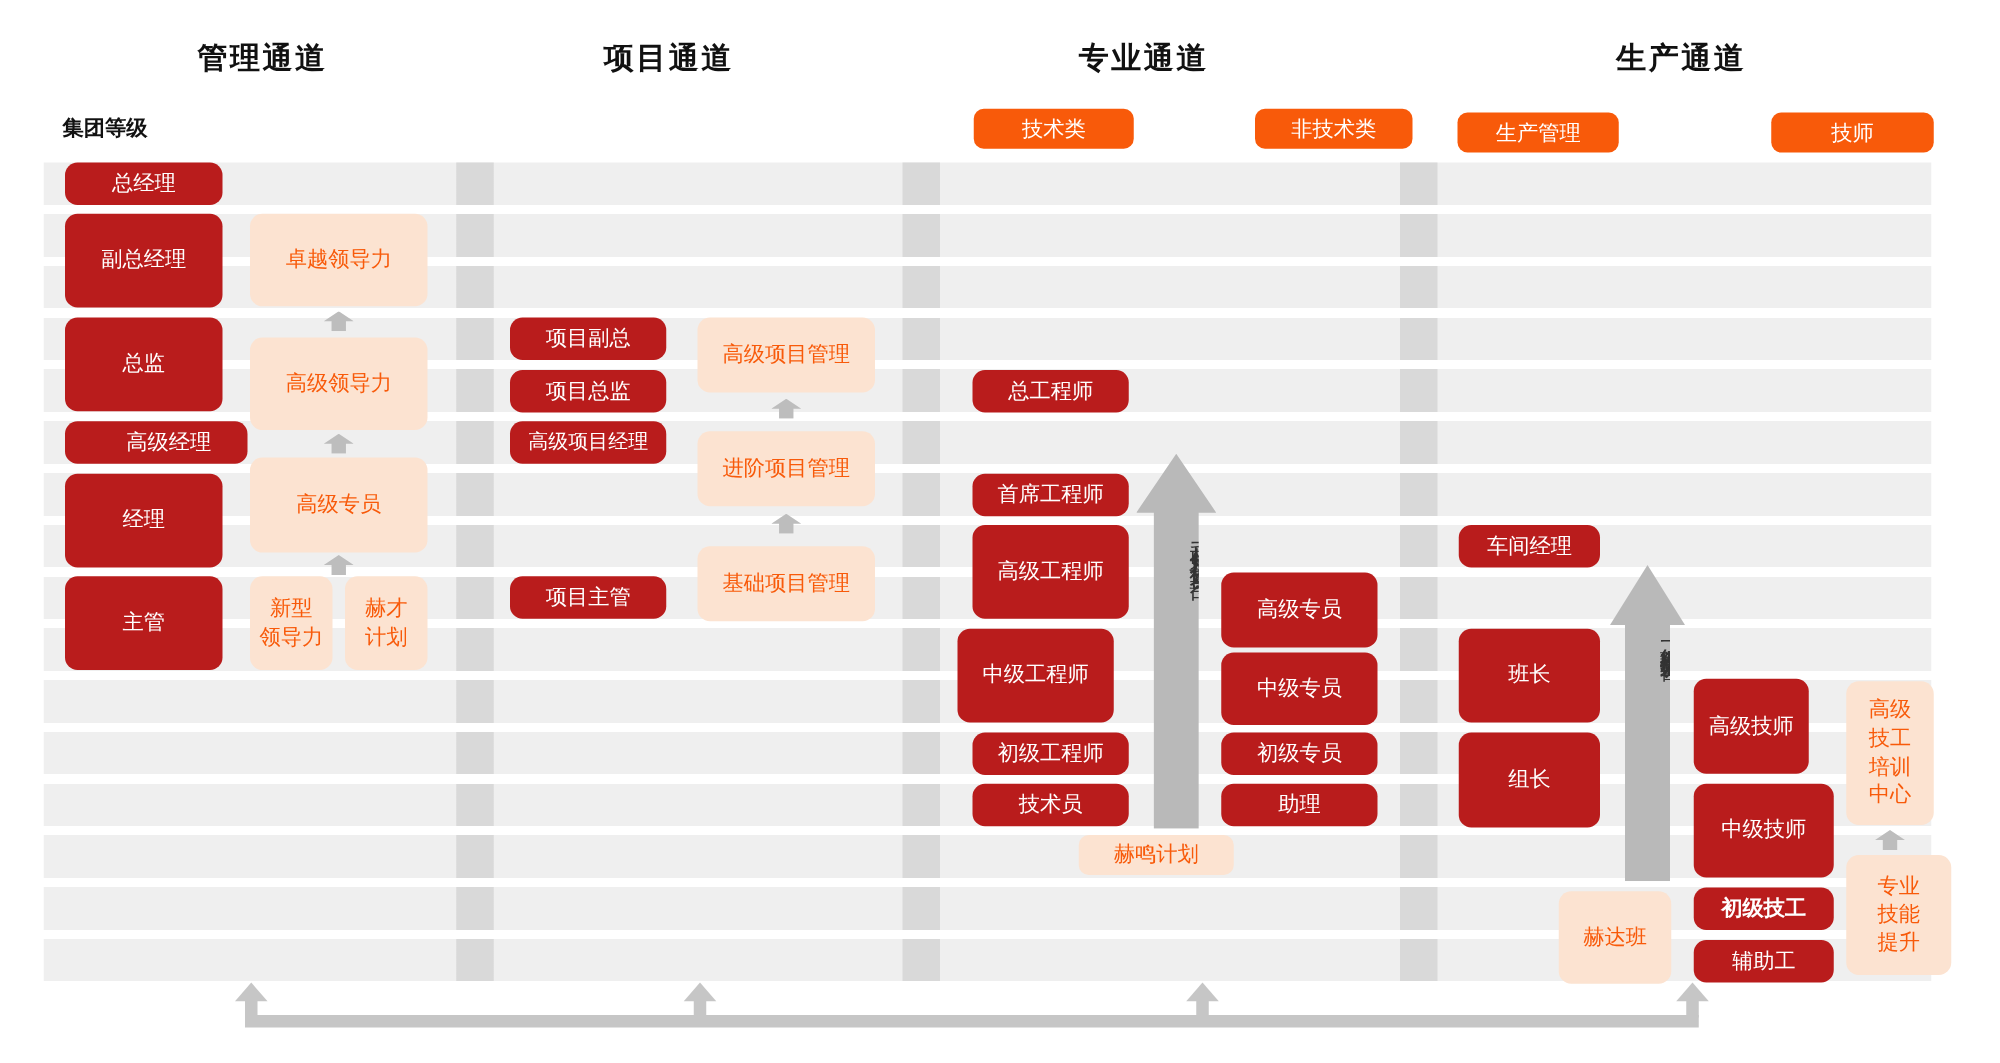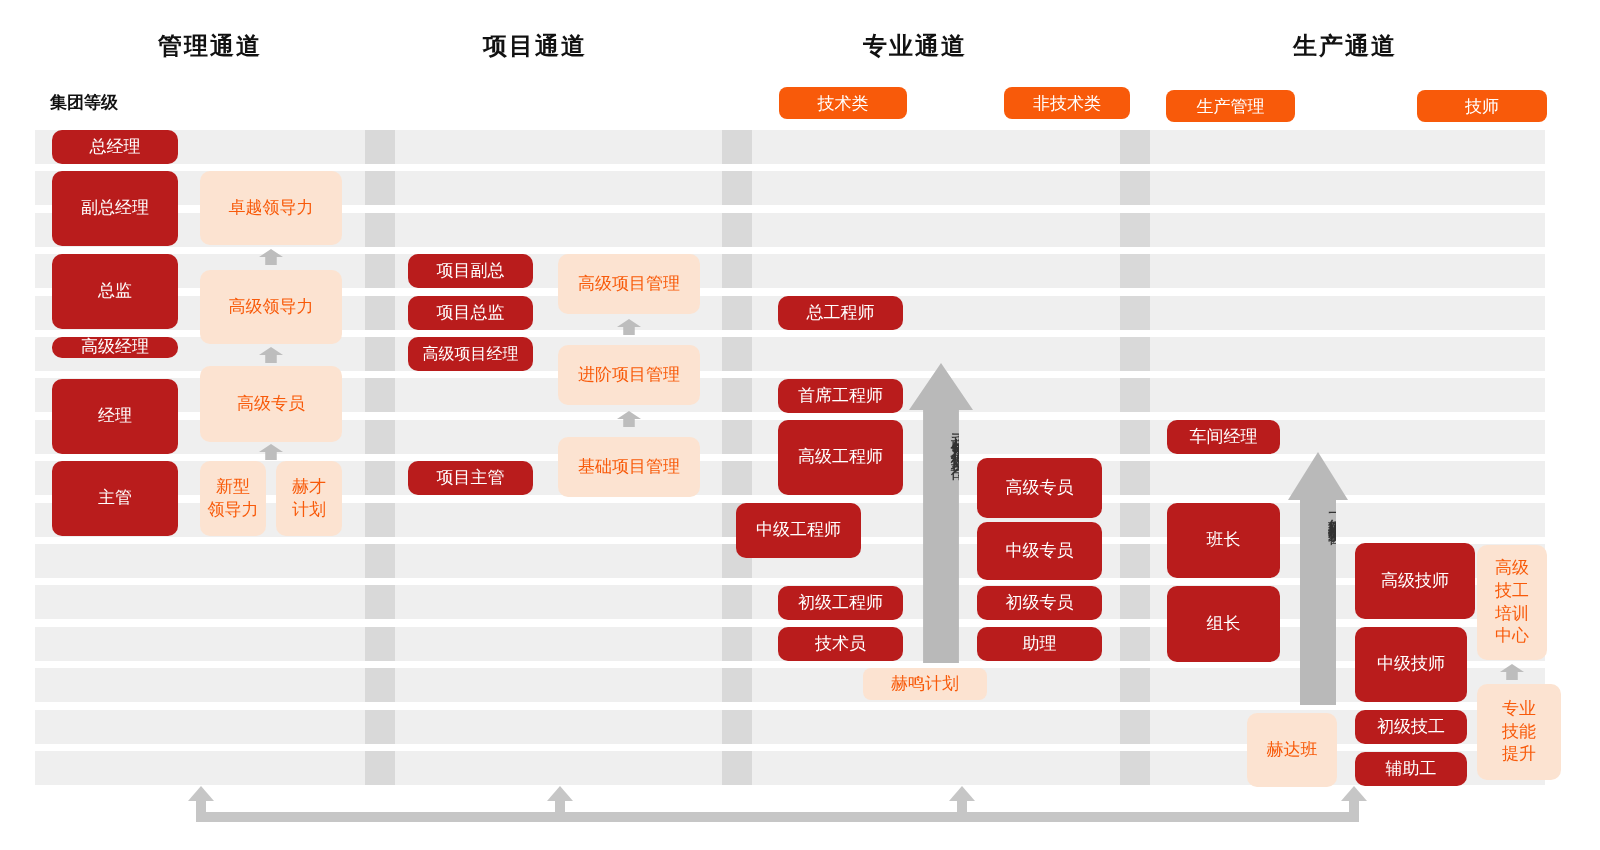--- a/index.html
+++ b/index.html
@@ -71,21 +71,21 @@
   <div class="sep" style="left:1120px;"></div>
 
   <div class="pill" style="left:779px;top:87px;width:128px;height:32px;">技术类</div>
   <div class="pill" style="left:977px;top:87px;width:126px;height:32px;margin-left:27px;">非技术类</div>
   <div class="pill" style="left:1166px;top:90px;width:129px;height:32px;">生产管理</div>
   <div class="pill" style="left:1417px;top:90px;width:130px;height:32px;">技师</div>
 
   <div class="box" style="left:52px;top:130px;width:126px;height:34px;">总经理</div>
   <div class="box" style="left:52px;top:171px;width:126px;height:75px;">副总经理</div>
   <div class="box" style="left:52px;top:254px;width:126px;height:75px;">总监</div>
-  <div class="box" style="left:52px;top:337px;width:126px;height:21px;">高级经理</div>
+  <div class="box" style="left:52px;top:337px;width:126px;height:34px;padding-left:20px;">高级经理</div>
   <div class="box" style="left:52px;top:379px;width:126px;height:75px;">经理</div>
   <div class="box" style="left:52px;top:461px;width:126px;height:75px;">主管</div>
 
   <div class="peach" style="left:200px;top:171px;width:142px;height:74px;font-family:Liberation Serif, serif;">卓越领导力</div>
   <div class="sarrow" style="left:259px;top:249px;"></div>
   <div class="peach" style="left:200px;top:270px;width:142px;height:74px;">高级领导力</div>
   <div class="sarrow" style="left:259px;top:347px;"></div>
   <div class="peach" style="left:200px;top:366px;width:142px;height:76px;">高级专员</div>
   <div class="sarrow" style="left:259px;top:444px;"></div>
   <div class="peach" style="left:200px;top:461px;width:66px;height:75px;">新型
@@ -100,21 +100,21 @@
 
   <div class="peach" style="left:558px;top:254px;width:142px;height:60px;">高级项目管理</div>
   <div class="sarrow" style="left:617px;top:319px;"></div>
   <div class="peach" style="left:558px;top:345px;width:142px;height:60px;">进阶项目管理</div>
   <div class="sarrow" style="left:617px;top:411px;"></div>
   <div class="peach" style="left:558px;top:437px;width:142px;height:60px;">基础项目管理</div>
 
   <div class="box" style="left:778px;top:296px;width:125px;height:34px;">总工程师</div>
   <div class="box" style="left:778px;top:379px;width:125px;height:34px;">首席工程师</div>
   <div class="box" style="left:778px;top:420px;width:125px;height:75px;">高级工程师</div>
-  <div class="box" style="left:736px;top:503px;width:125px;height:55px;">中级工程师</div>
+  <div class="box" style="left:766px;top:503px;width:125px;height:75px;">中级工程师</div>
   <div class="box" style="left:778px;top:586px;width:125px;height:34px;">初级工程师</div>
   <div class="box" style="left:778px;top:627px;width:125px;height:34px;">技术员</div>
 
   <div class="bigarrow ba1" style="left:909px;top:363px;width:64px;height:300px;">
     <div class="vlabel" style="top:55px;font-size:19px;letter-spacing:3px;">工程师发展计划俱乐部</div>
   </div>
 
   <div class="box" style="left:977px;top:458px;width:125px;height:60px;">高级专员</div>
   <div class="box" style="left:977px;top:522px;width:125px;height:58px;">中级专员</div>
   <div class="box" style="left:977px;top:586px;width:125px;height:34px;">初级专员</div>
@@ -123,23 +123,23 @@
   <div class="peach" style="left:863px;top:668px;width:124px;height:32px;border-radius:8px;">赫鸣计划</div>
 
   <div class="box" style="left:1167px;top:420px;width:113px;height:34px;">车间经理</div>
   <div class="box" style="left:1167px;top:503px;width:113px;height:75px;">班长</div>
   <div class="box" style="left:1167px;top:586px;width:113px;height:76px;">组长</div>
 
   <div class="bigarrow ba2" style="left:1288px;top:452px;width:60px;height:253px;">
     <div class="vlabel" style="top:52px;font-size:17px;letter-spacing:1px;">一线管理发展计划训练营</div>
   </div>
 
-  <div class="box" style="left:1355px;top:543px;width:120px;height:76px;">高级技师</div>
+  <div class="box" style="left:1355px;top:543px;width:92px;height:76px;">高级技师</div>
   <div class="box" style="left:1355px;top:627px;width:112px;height:75px;">中级技师</div>
-  <div class="box" style="left:1355px;top:710px;width:112px;height:34px;">初级技工</div>
+  <div class="box" style="left:1355px;top:710px;width:112px;height:34px;font-weight:bold;">初级技工</div>
   <div class="box" style="left:1355px;top:752px;width:112px;height:34px;">辅助工</div>
 
   <div class="peach" style="left:1247px;top:713px;width:90px;height:74px;">赫达班</div>
   <div class="peach" style="left:1477px;top:545px;width:70px;height:115px;">高级
 技工
 培训
 中心</div>
   <div class="sarrow" style="left:1500px;top:664px;"></div>
   <div class="peach" style="left:1477px;top:684px;width:84px;height:96px;">专业
 技能

